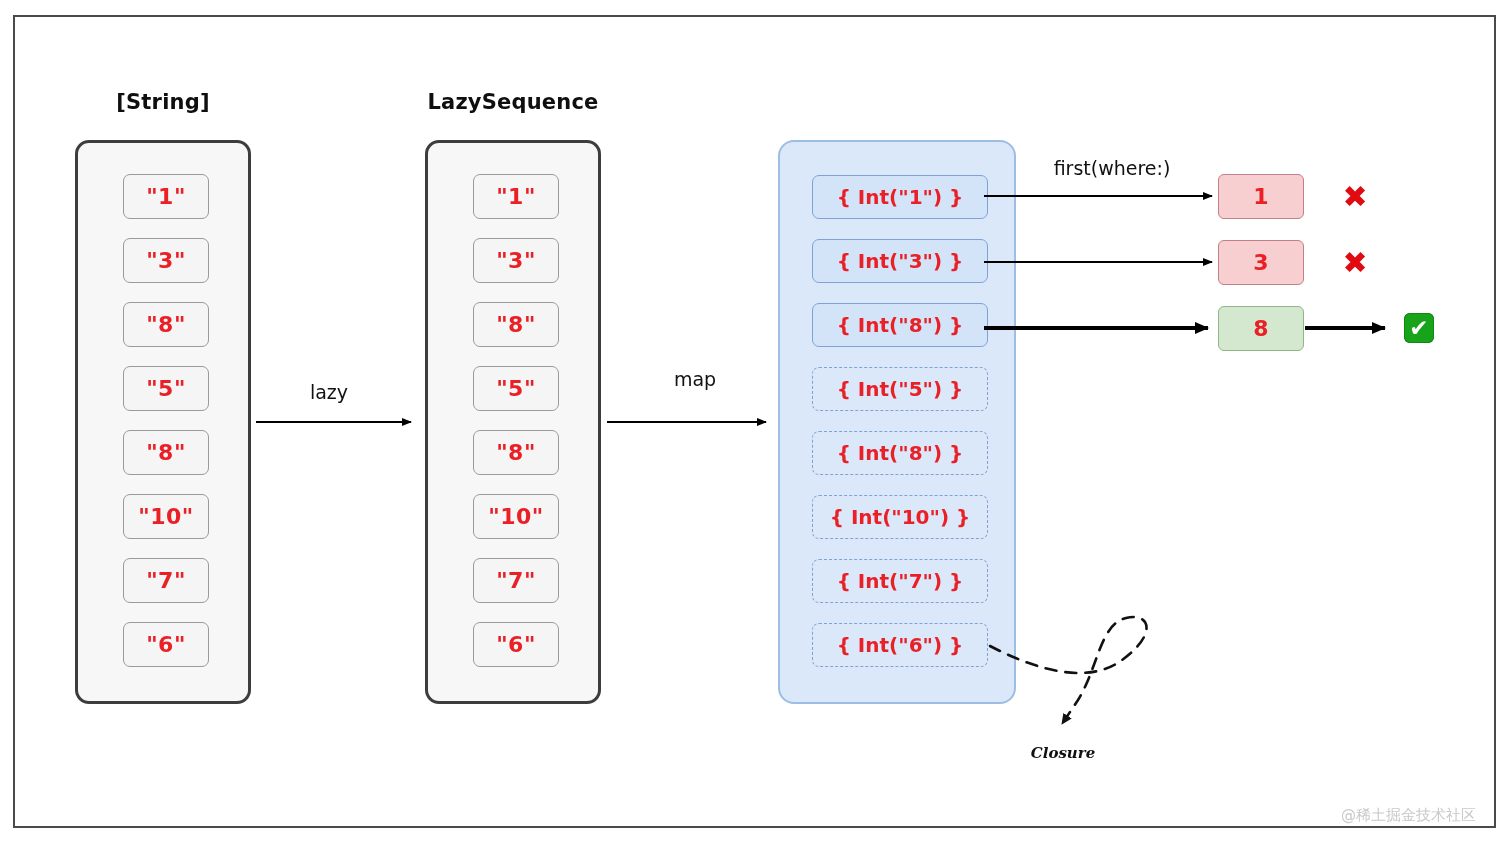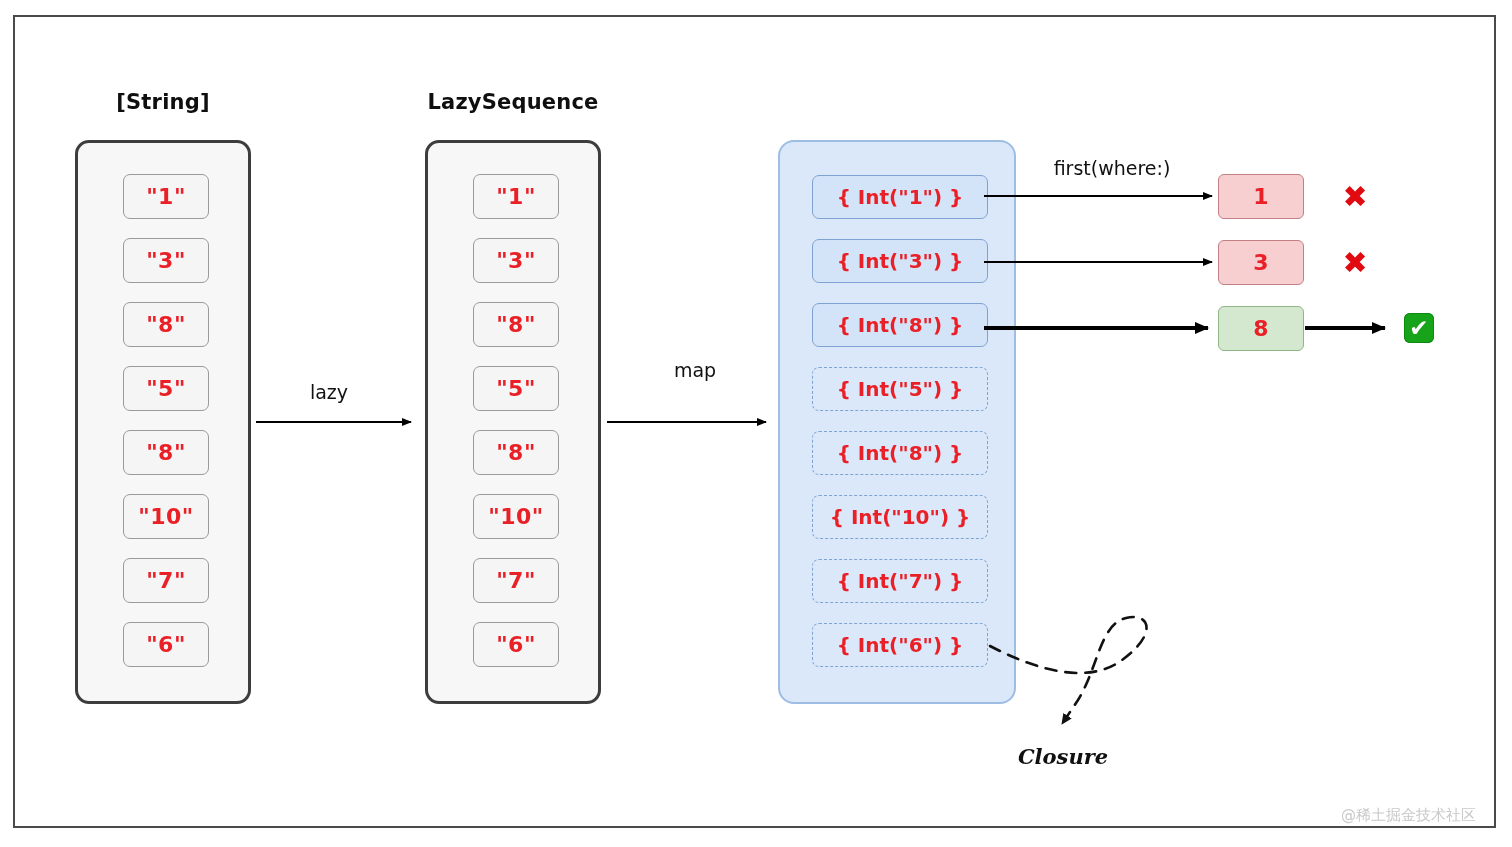--- a/index.html
+++ b/index.html
@@ -148,21 +148,21 @@
     font-family: "DejaVu Sans", sans-serif;
     font-size: 19px;
     color: #111111;
     white-space: nowrap;
     transform: translateX(-50%);
   }
   .closure-label {
     position: absolute;
     font-family: "DejaVu Serif", serif;
     font-style: italic;
-    font-size: 21px;
+    font-size: 15px;
     font-weight: bold;
     color: #101010;
     white-space: nowrap;
     transform: translateX(-50%);
   }
 
   
   .watermark {
     position: absolute;
     right: 36px;
@@ -263,21 +263,21 @@
 
       <g>
         <path d="M 990 646 C 1040 672, 1090 684, 1122 660
                  C 1158 634, 1150 612, 1126 618
                  C 1100 624, 1098 668, 1078 700
                  L 1062 724" fill="none" stroke="#111111" stroke-width="2.6" stroke-dasharray="11 9" stroke-linecap="round" marker-end="url(#arrowDash)"></path>
       </g>
     </svg>
 
     <div class="arrow-label" style="left:329px; top:381px;">lazy</div>
-    <div class="arrow-label" style="left:695px; top:359px;">map</div>
+    <div class="arrow-label" style="left:695px; top:368px;">map</div>
     <div class="arrow-label" style="left:1112px; top:157px;">first(where:)</div>
 
     <div class="result fail" style="left:1218px; top:174px; width:86px; height:45px;">1</div>
     <div class="mark cross" style="left:1340px; top:182px; width:30px;">✖</div>
 
     <div class="result fail" style="left:1218px; top:240px; width:86px; height:45px;">3</div>
     <div class="mark cross" style="left:1340px; top:248px; width:30px;">✖</div>
 
     <div class="result pass" style="left:1218px; top:306px; width:86px; height:45px;">8</div>
     <div class="mark check" style="left:1404px; top:313px;">✔</div>

